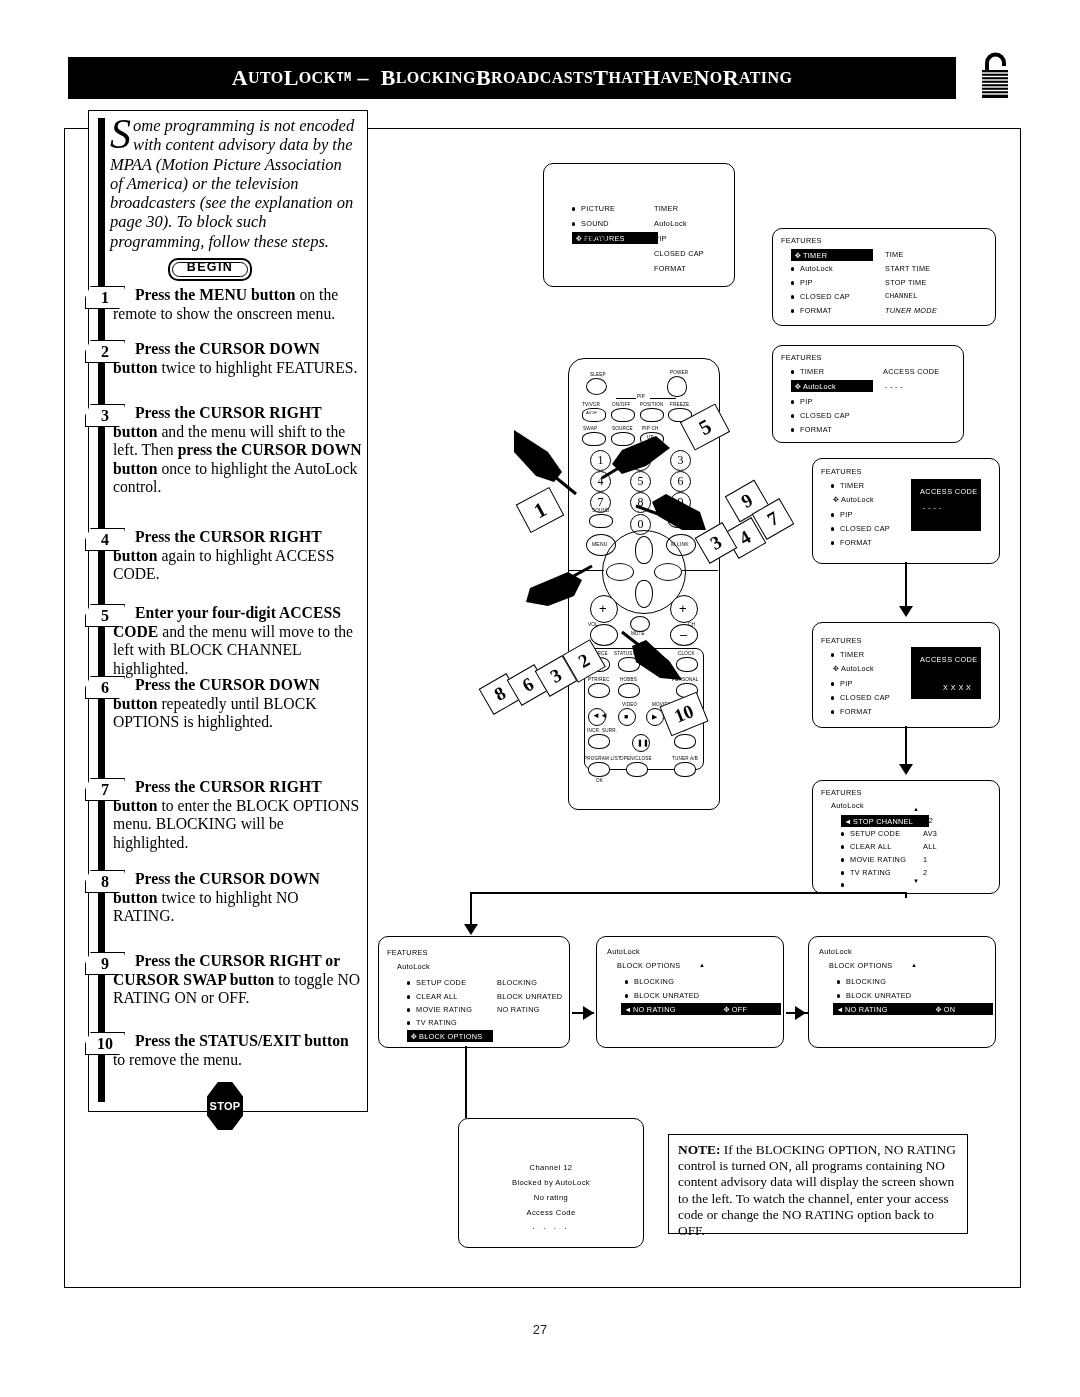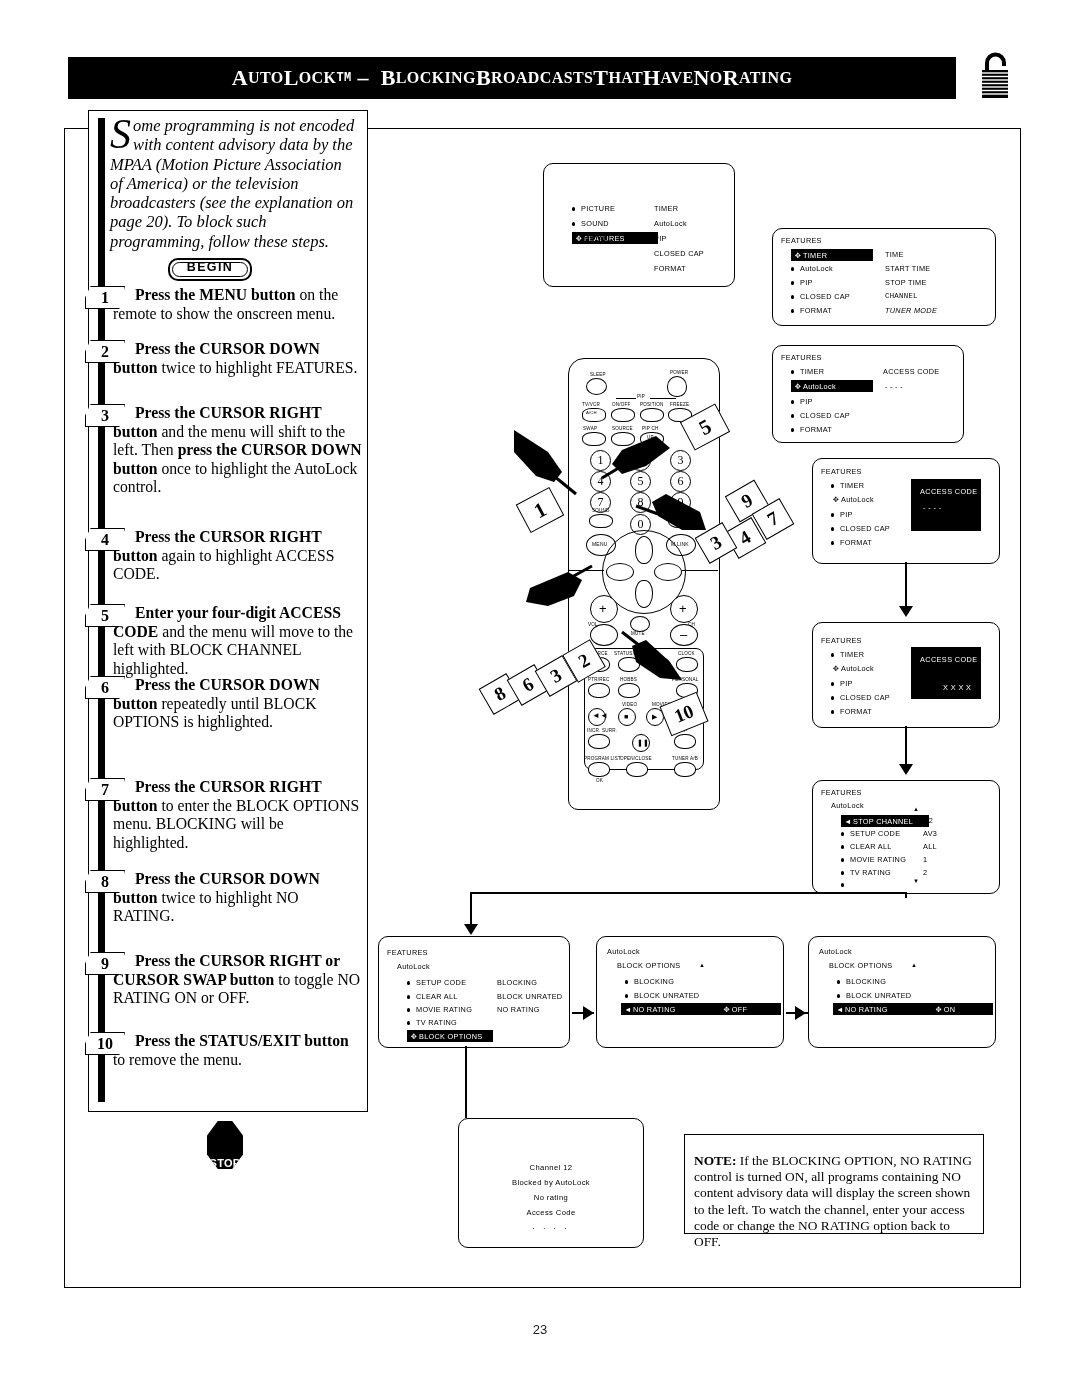--- a/index.html
+++ b/index.html
@@ -20,21 +20,21 @@
   #steps-box{position:absolute;left:88px;top:110px;width:278px;height:1000px;border:1.5px solid #000;background:#fff;}
   #steps-spine{position:absolute;left:98px;top:118px;width:7px;height:984px;background:#000;}
   #intro{position:absolute;left:110px;top:116px;width:248px;font-style:italic;font-size:16.5px;line-height:19.3px;}
   #intro .dropcap{float:left;font-size:42px;line-height:32px;padding:2px 2px 0 0;font-style:italic;}
   #begin-badge{position:absolute;left:168px;top:258px;width:80px;height:19px;border:2px solid #000;border-radius:10px;
     display:flex;align-items:flex-start;justify-content:center;}
   #begin-badge span{font-family:"Liberation Sans",sans-serif;font-weight:bold;font-size:12.5px;letter-spacing:1.4px;}
   #begin-badge:before{content:"";position:absolute;left:2px;top:2px;right:2px;bottom:2px;border:1px solid #000;border-radius:8px;}
   #stop-badge{position:absolute;left:207px;top:1082px;width:36px;height:48px;background:#000;
     clip-path:polygon(30% 0,70% 0,100% 30%,100% 70%,70% 100%,30% 100%,0 70%,0 30%);
-    display:flex;align-items:flex-end;justify-content:center;margin-top:39px;}
+    display:flex;align-items:center;justify-content:center;}
   #stop-badge span{color:#fff;font-family:"Liberation Sans",sans-serif;font-weight:bold;font-size:11px;letter-spacing:.3px;}
 
   .step{position:absolute;left:85px;width:278px;}
   .step .num{position:absolute;left:0;top:0;width:38px;height:21px;
     background:#fff;border:1.6px solid #000;
     clip-path:polygon(0 50%,14% 0,100% 0,86% 100%,0 100%);
     display:flex;align-items:center;justify-content:center;}
   .step .num span{font-family:"Liberation Serif",serif;font-weight:bold;font-size:16px;}
   .step .txt{margin-left:0;padding-left:28px;font-size:15.7px;line-height:18.6px;text-indent:22px;}
   .step .txt b{font-weight:bold;}
@@ -71,22 +71,22 @@
     font-family:"Liberation Serif",serif;font-size:12px;display:flex;align-items:center;justify-content:center;}
   #dpad{position:absolute;left:34px;top:172px;width:82px;height:82px;border:1.2px solid #000;border-radius:50%;}
   .petal{position:absolute;border:1.2px solid #000;background:#fff;}
   #rbox{position:absolute;left:16px;top:290px;width:118px;height:120px;border:1.2px solid #000;border-radius:8px;}
 
   
   .callout{position:absolute;background:#fff;border:1.5px solid #000;
     font-family:"Liberation Serif",serif;font-weight:bold;display:flex;align-items:center;justify-content:center;}
 
   
-  #note-box{position:absolute;left:684px;top:1134px;width:300px;height:100px;border:1.5px solid #000;
-    font-size:13.4px;line-height:16.2px;padding:18px 9px;box-sizing:border-box;}
+  #note-box{position:absolute;left:668px;top:1134px;width:300px;height:100px;border:1.5px solid #000;
+    font-size:13.4px;line-height:16.2px;padding:7px 9px;box-sizing:border-box;}
   #note-box b{font-weight:bold;}
 
   
   #blocked-screen{position:absolute;left:458px;top:1118px;width:184px;height:128px;border:1.6px solid #000;border-radius:10px;
     background:#fff;font-family:"Liberation Sans",sans-serif;}
   #blocked-screen div{position:absolute;width:100%;text-align:center;font-size:7.6px;letter-spacing:.4px;}
 
   #page-number{position:absolute;left:0;top:1322px;width:1080px;text-align:center;
     font-family:"Liberation Sans",sans-serif;font-size:13px;color:#222;}
 </style>
@@ -114,21 +114,21 @@
   </g>
 </svg>
 
 <div id="page-frame"></div>
 <div id="beam"></div>
 
 <div id="steps-box"></div>
 <div id="steps-spine"></div>
 
 <div id="intro">
-  <span class="dropcap">S</span><span>ome programming is not encoded with content advisory data by the MPAA (Motion Picture Association of America) or the television broadcasters (see the explanation on page 20). To block such programming, follow these steps.</span>
+  <span class="dropcap">S</span><span>ome programming is not encoded with content advisory data by the MPAA (Motion Picture Association of America) or the television broadcasters (see the explanation on page 30). To block such programming, follow these steps.</span>
 </div>
 
 <div id="begin-badge">
   <span>BEGIN</span>
 </div>
 
 <div id="steps-container">
     <div class="step" style="top: 286px;">
       <div class="num">
         <span>1</span>
@@ -473,13 +473,13 @@
   <div style="top:59px;">Blocked by AutoLock</div>
   <div style="top:74px;">No  rating</div>
   <div style="top:89px;">Access Code</div>
   <div style="top:105px;letter-spacing:3px;">· · · ·</div>
 </div>
 
 <div id="note-box">
   <b>NOTE:</b><span> If the BLOCKING OPTION, NO RATING control is turned ON, all programs containing NO content advisory data will display the screen shown to the left. To watch the channel, enter your access code or change the NO RATING option back to OFF.</span>
 </div>
 
-<div id="page-number">23</div>
+<div id="page-number">27</div>
 
 </body></html>

